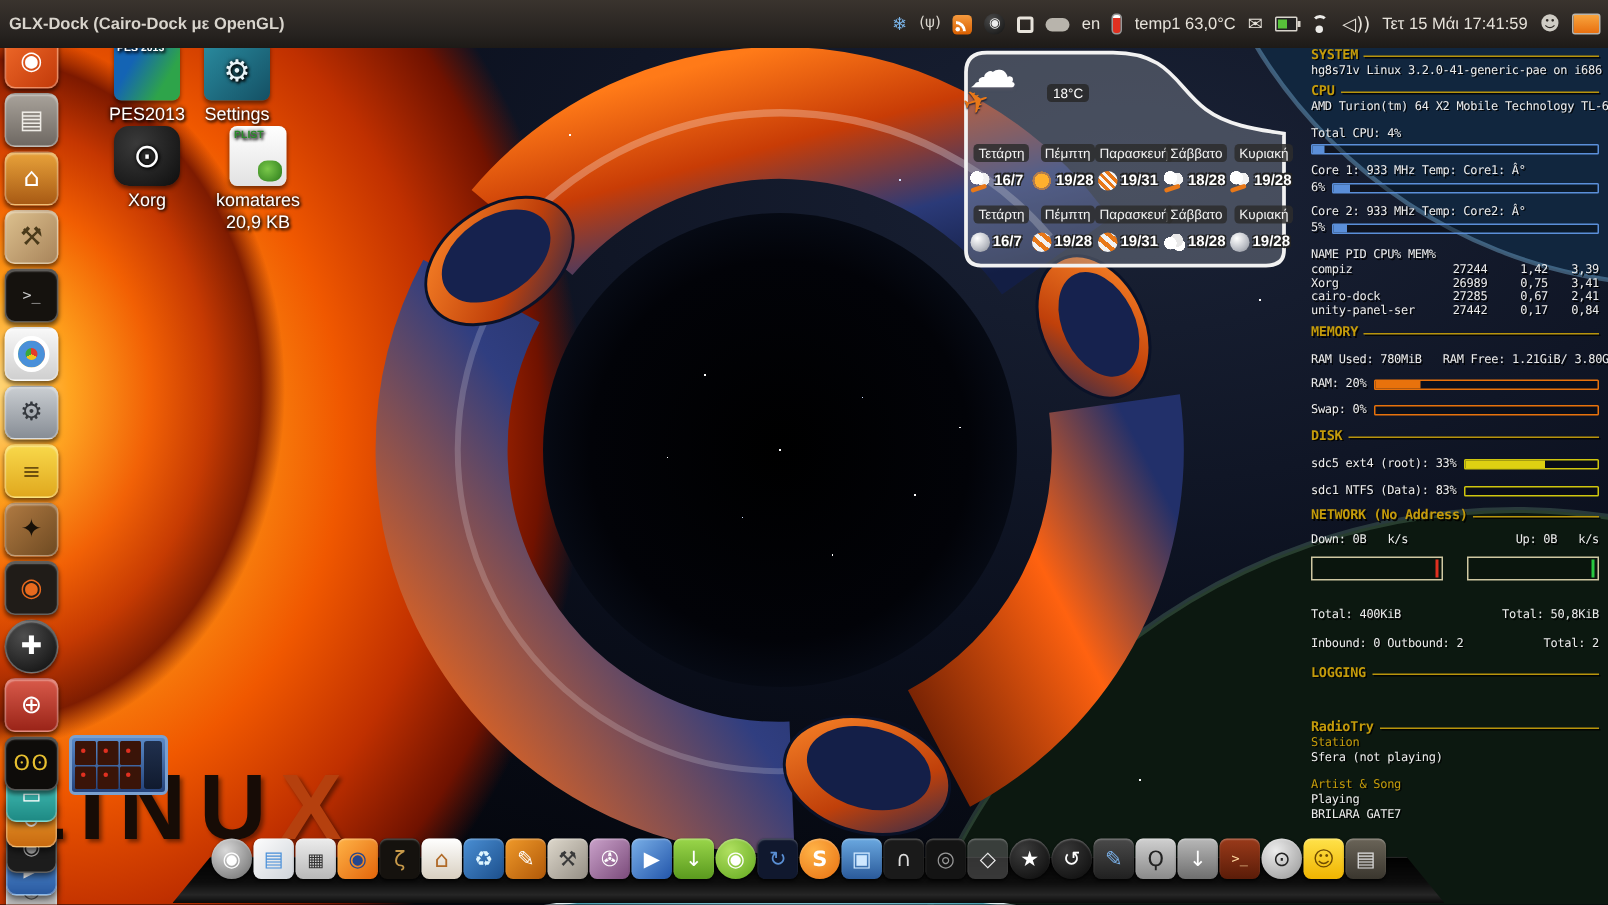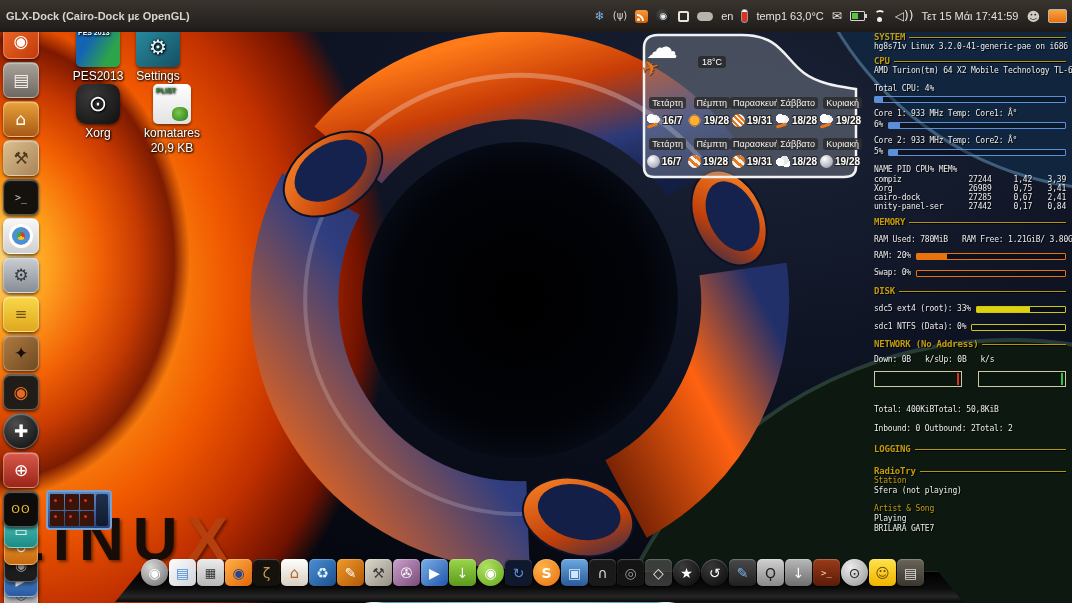--- a/index.html
+++ b/index.html
@@ -70,21 +70,21 @@
   .l6{background:linear-gradient(#f8f8f8,#cfcfcf);position:relative}
   .l6::after{content:"";width:24px;height:24px;border-radius:50%;
              background:conic-gradient(#e43a2a 0 120deg,#f3c21a 120deg 240deg,#3aa83a 240deg 360deg);
              border:3px solid #fff;box-sizing:border-box;box-shadow:inset 0 0 0 5px #4a90d9}
   .l7{background:linear-gradient(#caced2,#878d95);color:#34383e}
   .l8{background:linear-gradient(#f8d84a,#e0a81e);color:#6e500e;font-size:15px}
   .l9{background:linear-gradient(135deg,#b07a42,#6e4a22);color:#171008}
   .l10{background:#201c18;color:#e86a1e}
   .l11{background:radial-gradient(circle at 35% 30%,#4e4e4e,#0a0a0a);border-radius:50%}
   .l12{background:linear-gradient(#d85a4a,#9a2418)}
-  .l13{background:#0e0c0a;color:#e8c030;font-size:11px;letter-spacing:1px}
+  .l13{background:#0e0c0a;color:#e8c030;font-size:14px;letter-spacing:1px}
   .stacktile{position:absolute;left:4px;width:34px;height:34px;border-radius:7px;border:1px solid rgba(255,255,255,.3);
       box-sizing:border-box;display:flex;align-items:center;justify-content:center;color:#fff;font-size:14px;
       font-family:"DejaVu Sans",sans-serif;box-shadow:0 2px 4px rgba(0,0,0,.6)}
   .s1{top:514px;z-index:39;background:linear-gradient(#4ac8c0,#1e8a84)}
   .s2{top:531px;z-index:38;background:linear-gradient(#f0a030,#c86a10)}
   .s3{top:548px;z-index:37;background:#1c1c1c;color:#aaa}
   .s4{top:563px;z-index:36;background:linear-gradient(#5a9ae0,#2a5aa0)}
   .s5{top:577px;z-index:35;background:linear-gradient(#e8e8e8,#a8a8a8);color:#555}
 
   
@@ -155,28 +155,28 @@
   .blue{border-color:#5b8fd9}.blue i{background:#5b8fd9}
   .borange{border-color:#e8720c}.borange i{background:#e8720c}
   .byellow{border-color:#cfc60e}.byellow i{background:#ded112}
   .pct-row{display:flex;align-items:center;gap:5px;margin-top:1px}
   .pct-row .bar{flex:1}
   .prow{display:flex;height:9px;line-height:9px}
   .prow .pn{flex:1;text-align:left}
   .prow .pp{width:40px;text-align:center}
   .prow .pc{width:32px;text-align:right}
   .prow .pm{width:34px;text-align:right}
-  .sb{display:flex;}
+  .sb{display:flex;justify-content:space-between}
   .grp{display:flex;gap:14px}
   .nets{display:flex;justify-content:space-between;margin-top:6px}
   .netbox{width:88px;height:16px;border:1px solid #cfc8a2;background:rgba(10,16,10,.35);position:relative;box-sizing:border-box}
   .mark{position:absolute;right:2px;top:1px;bottom:1px;width:2px}
   .mred{background:#e03020}.mgreen{background:#28c840}
   .mt2{margin-top:2px}.mt4{margin-top:4px}.mt6{margin-top:6px}.mt7{margin-top:7px}.mt8{margin-top:8px}
-  .mt9{margin-top:9px}.mt10{margin-top:10px}.mt18{margin-top:18px}.mt26{margin-top:12px}
+  .mt9{margin-top:9px}.mt10{margin-top:10px}.mt18{margin-top:18px}.mt26{margin-top:26px}
 
   
   .bdock-plane{position:absolute;left:115px;top:571px;width:848px;height:30px;z-index:44;
     background:linear-gradient(#000,#0d0d0d 55%,#262626 82%,#0a0a0a);
     clip-path:polygon(3% 0,97% 0,100% 100%,0 100%);border-top:1px solid rgba(255,255,255,.1)}
   .bdock{position:absolute;left:141px;top:559px;z-index:45;display:flex;gap:1px;align-items:flex-end}
   .di2{width:27px;height:27px;border-radius:5px;display:flex;align-items:center;justify-content:center;
        font-size:14px;color:#fff;font-family:"DejaVu Sans",sans-serif;box-sizing:border-box;
        box-shadow:0 1px 2px rgba(0,0,0,.7),inset 0 1px 1px rgba(255,255,255,.25)}
   .rnd{border-radius:50%}
@@ -543,21 +543,21 @@
       <span>DISK</span>
       <span class="rule"></span>
     </div>
   <div class="pct-row mt8">
     <span>sdc5 ext4 (root): 33%</span>
     <div class="bar byellow">
         <i style="width:60%"></i>
       </div>
   </div>
   <div class="pct-row mt8">
-    <span>sdc1 NTFS (Data): 0%</span>
+    <span>sdc1 NTFS (Data): 83%</span>
     <div class="bar byellow">
         <i style="width:0%"></i>
       </div>
   </div>
 
   <div class="ck-h mt7">
       <span>NETWORK (No Address)</span>
       <span class="rule"></span>
     </div>
   <div class="sb mt6">

